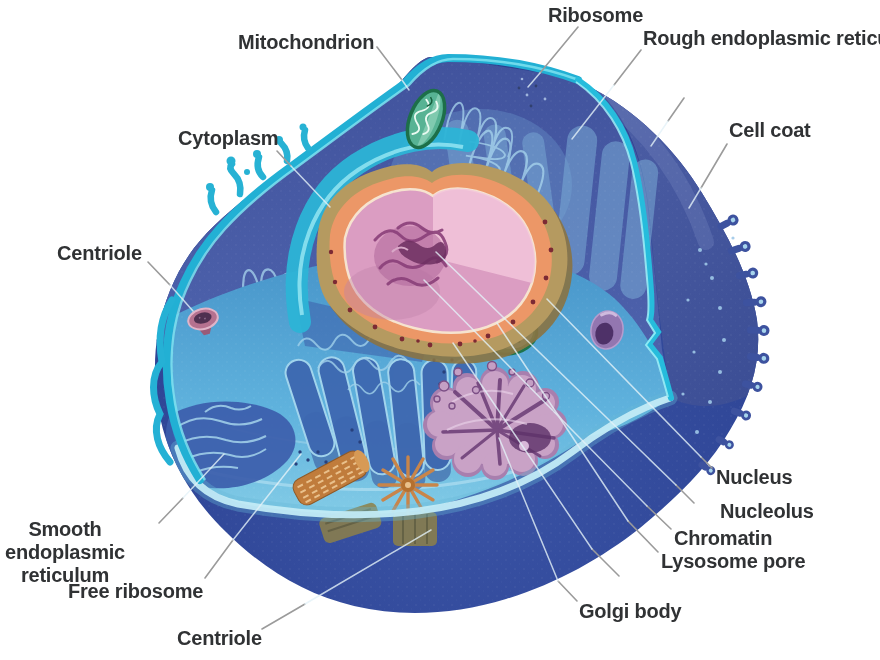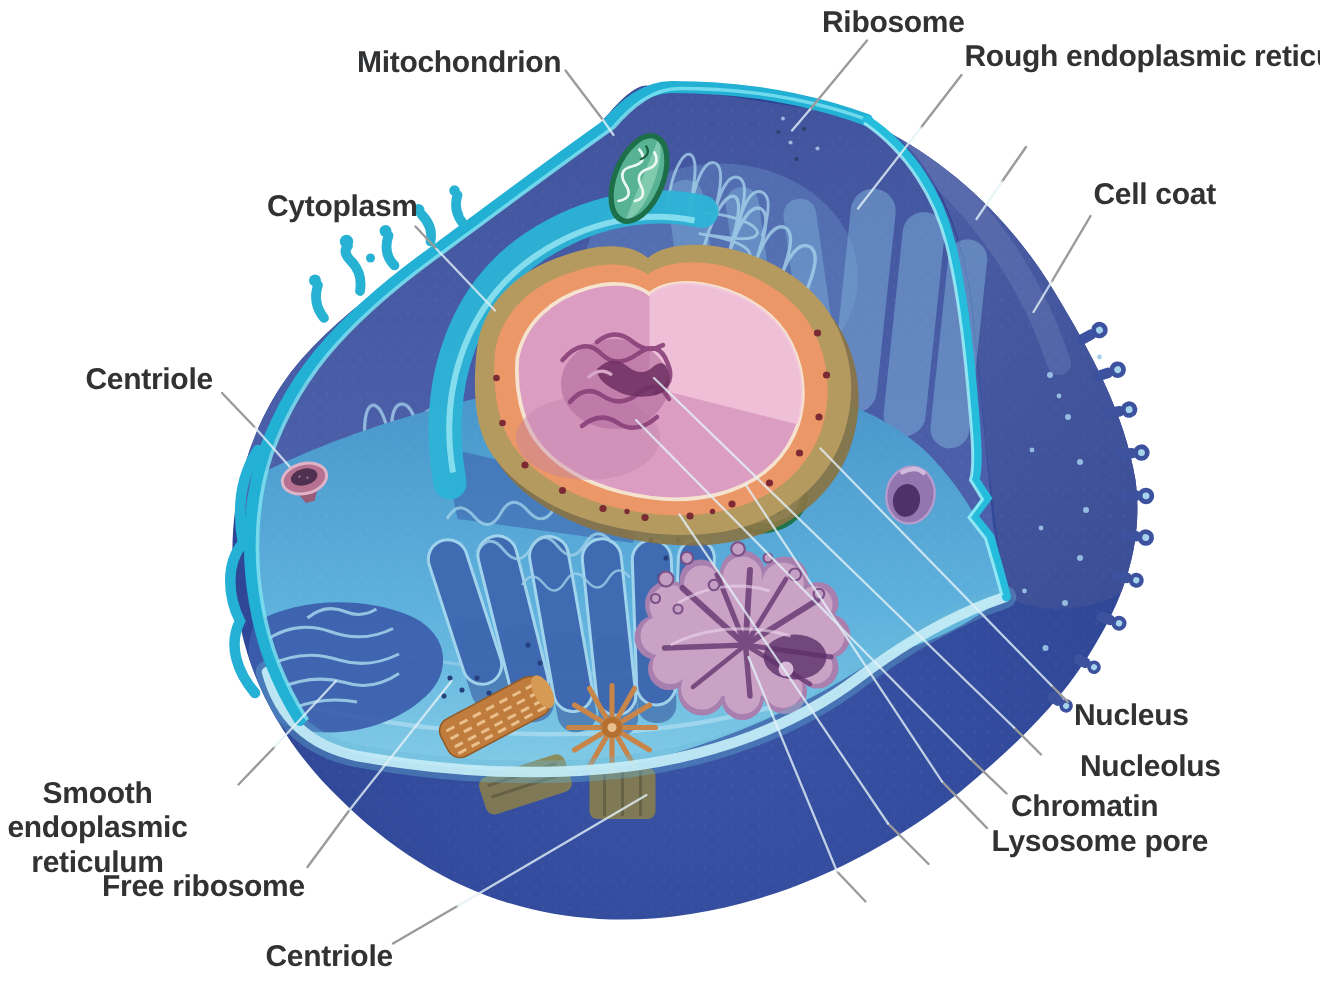--- a/index.html
+++ b/index.html
@@ -487,14 +487,15 @@
 <div class="lbl" id="lbl-mitochondrion">Mitochondrion</div>
 <div class="lbl" id="lbl-cytoplasm">Cytoplasm</div>
 <div class="lbl" id="lbl-lysosome">Centriole</div>
 <div class="lbl" id="lbl-smooth-er">Smooth endoplasmic reticulum</div>
 <div class="lbl" id="lbl-free-ribosome">Free ribosome</div>
 <div class="lbl" id="lbl-centriole">Centriole</div>
 <div class="lbl" id="lbl-nucleus">Nucleus</div>
 <div class="lbl" id="lbl-nucleolus">Nucleolus</div>
 <div class="lbl" id="lbl-chromatin">Chromatin</div>
 <div class="lbl" id="lbl-nuclear-pore">Lysosome pore</div>
+<div class="lbl" id="lbl-golgi-body">Golgi body</div>
 
 </div>
 
 </body></html>

